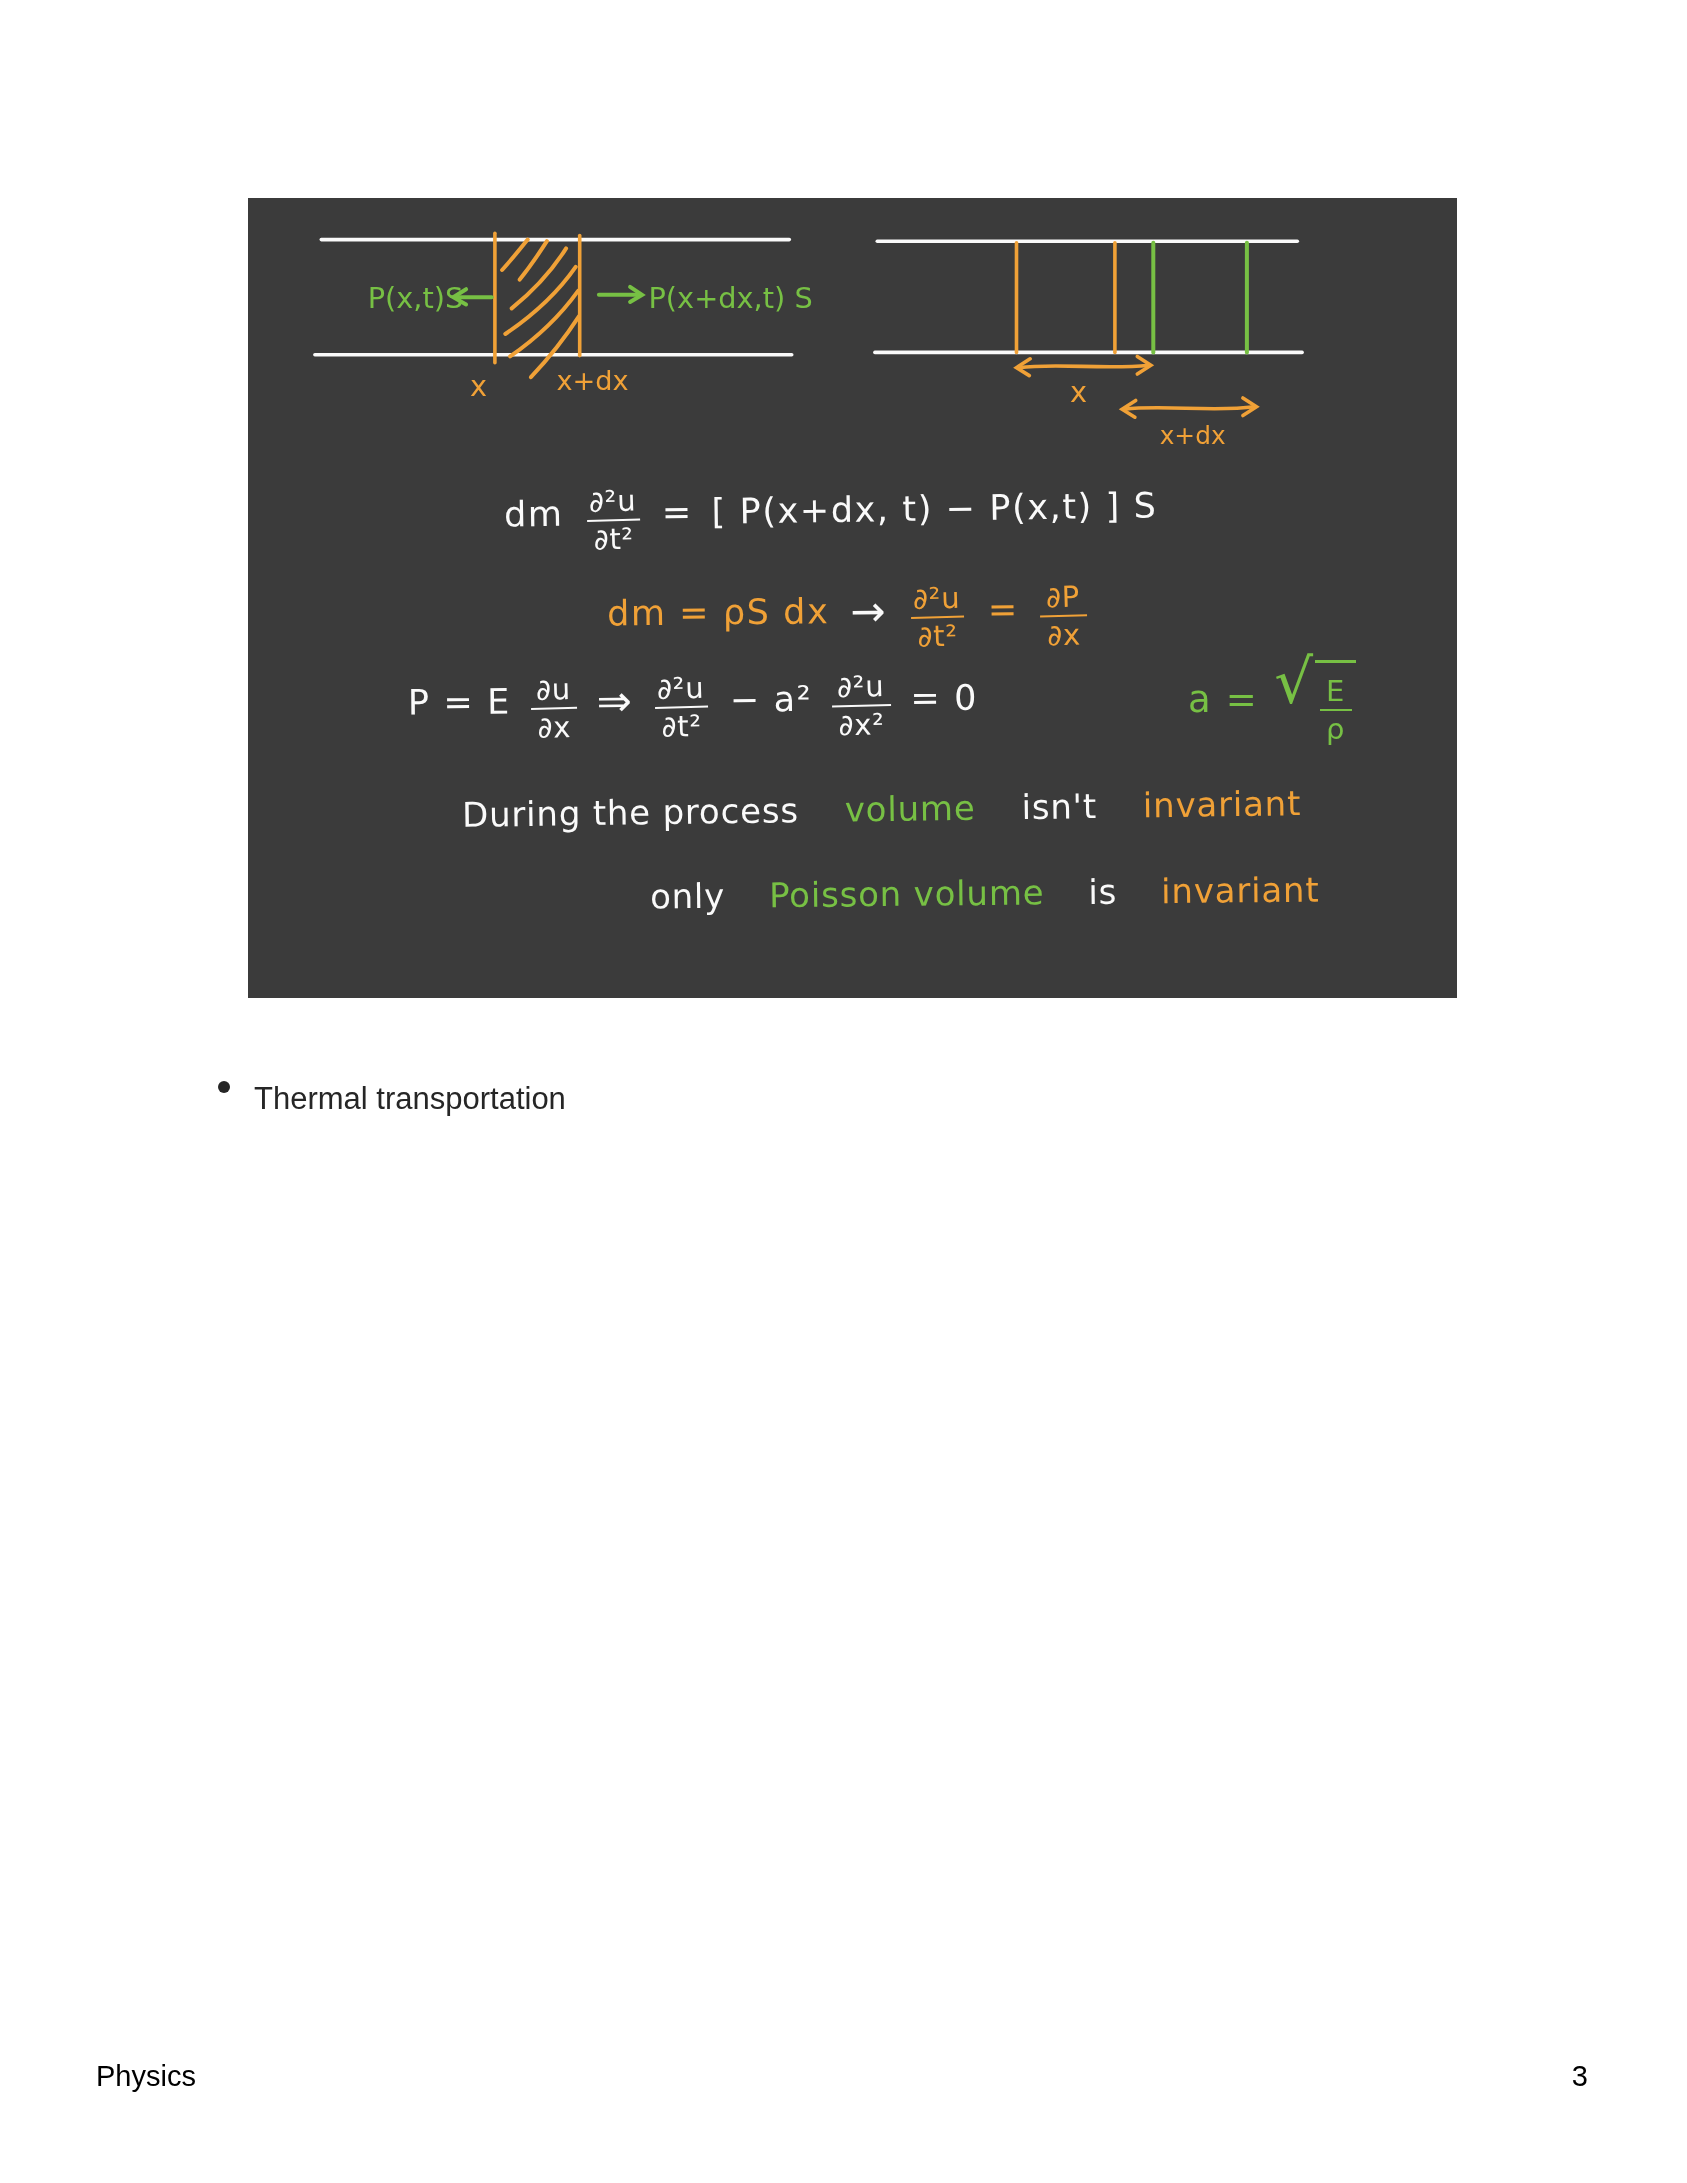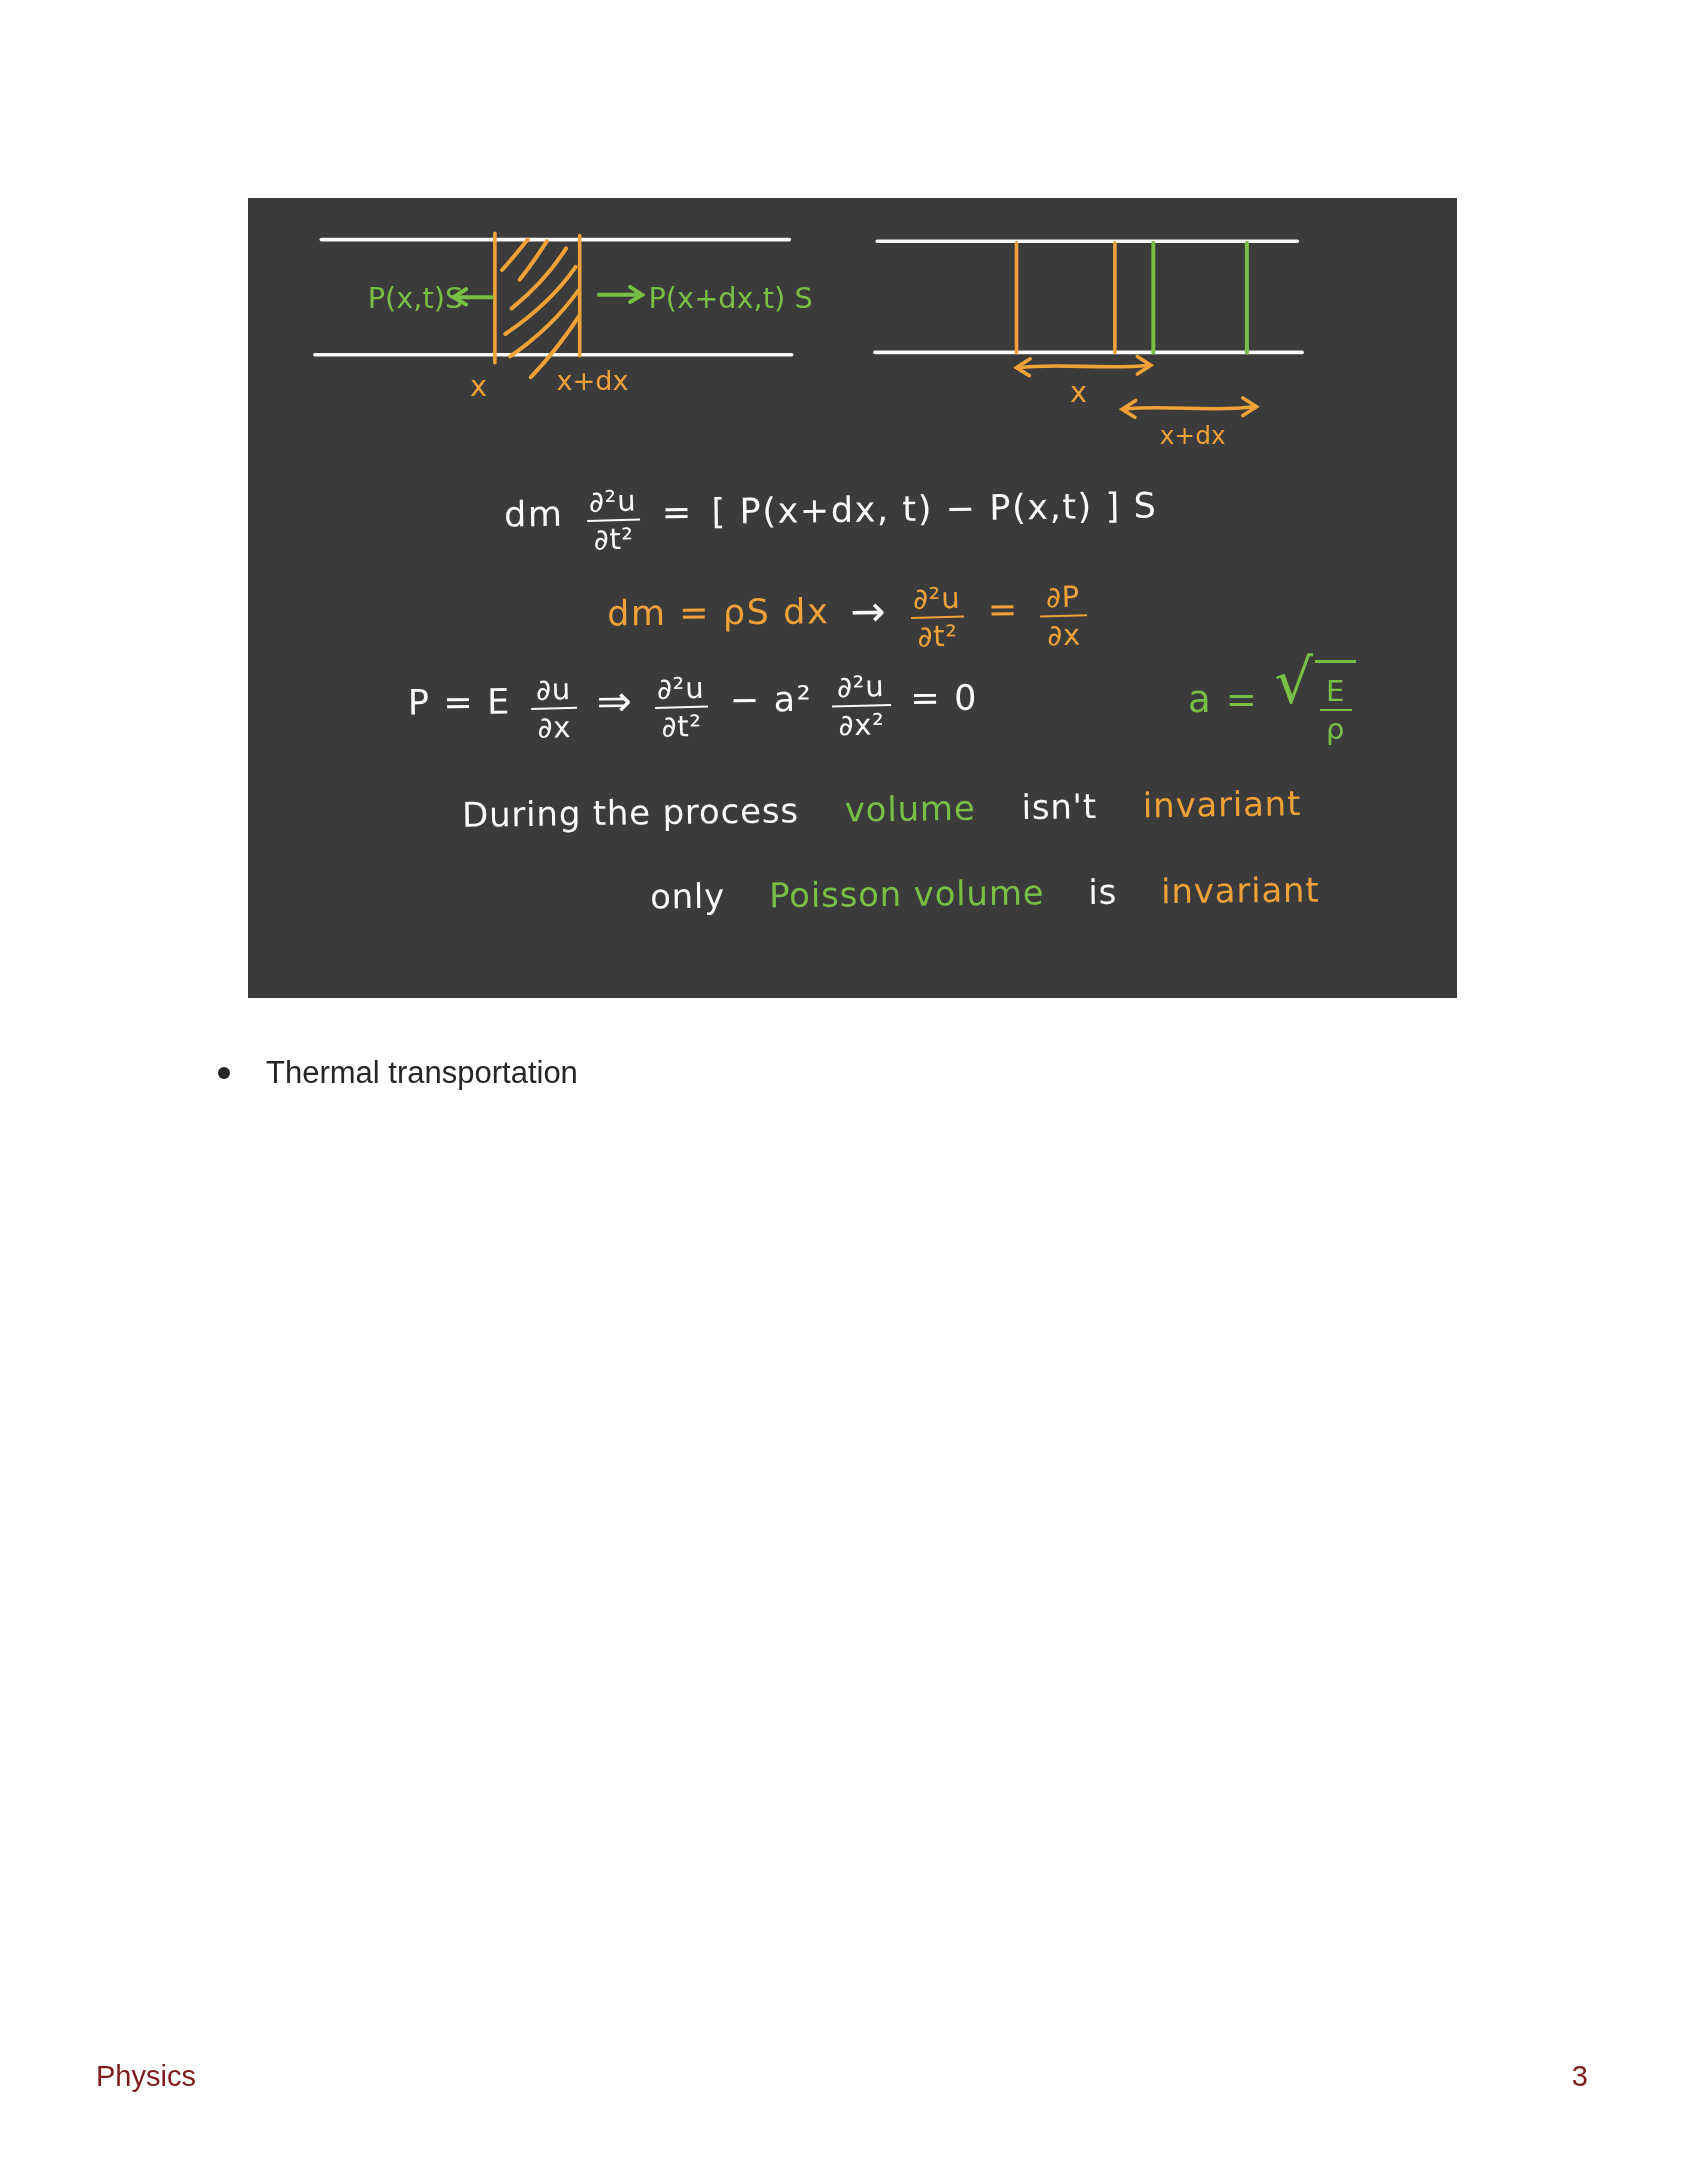--- a/index.html
+++ b/index.html
@@ -47,30 +47,30 @@
   .eq2{left:359px;top:378px;gap:21px;transform:rotate(-0.6deg);}
   .eq3{left:160px;top:467px;gap:19px;transform:rotate(-0.5deg);}
   .eq-speed{left:940px;top:456px;gap:16px;font-size:37px;}
   .note{position:absolute;display:flex;align-items:baseline;
         color:#fafafa;font-size:34px;letter-spacing:0.8px;white-space:nowrap;}
   .note1{left:214px;top:591px;gap:46px;transform:rotate(-0.8deg);}
   .note2{left:402px;top:675px;gap:44px;transform:rotate(-0.6deg);}
 
   
   .bullet-item{
-    position:absolute;left:218px;top:1055px;display:flex;align-items:center;gap:36px;
+    position:absolute;left:218px;top:1081px;display:flex;align-items:flex-start;gap:24px;
   }
   .bullet-dot{width:12px;height:12px;border-radius:50%;background:#262626;}
   .bullet-text{font-size:31px;color:#262626;}
 
   
   .footer{
     position:absolute;left:96px;right:99px;top:2060px;
     display:flex;justify-content:space-between;align-items:baseline;
-    color:#7f1d1d;font-size:29px;
+    color:#000000;font-size:29px;
   }
 </style>
 </head>
 <body>
 
 <div class="board">
 
   <svg viewBox="0 0 1488 1000">
 
     <g>

